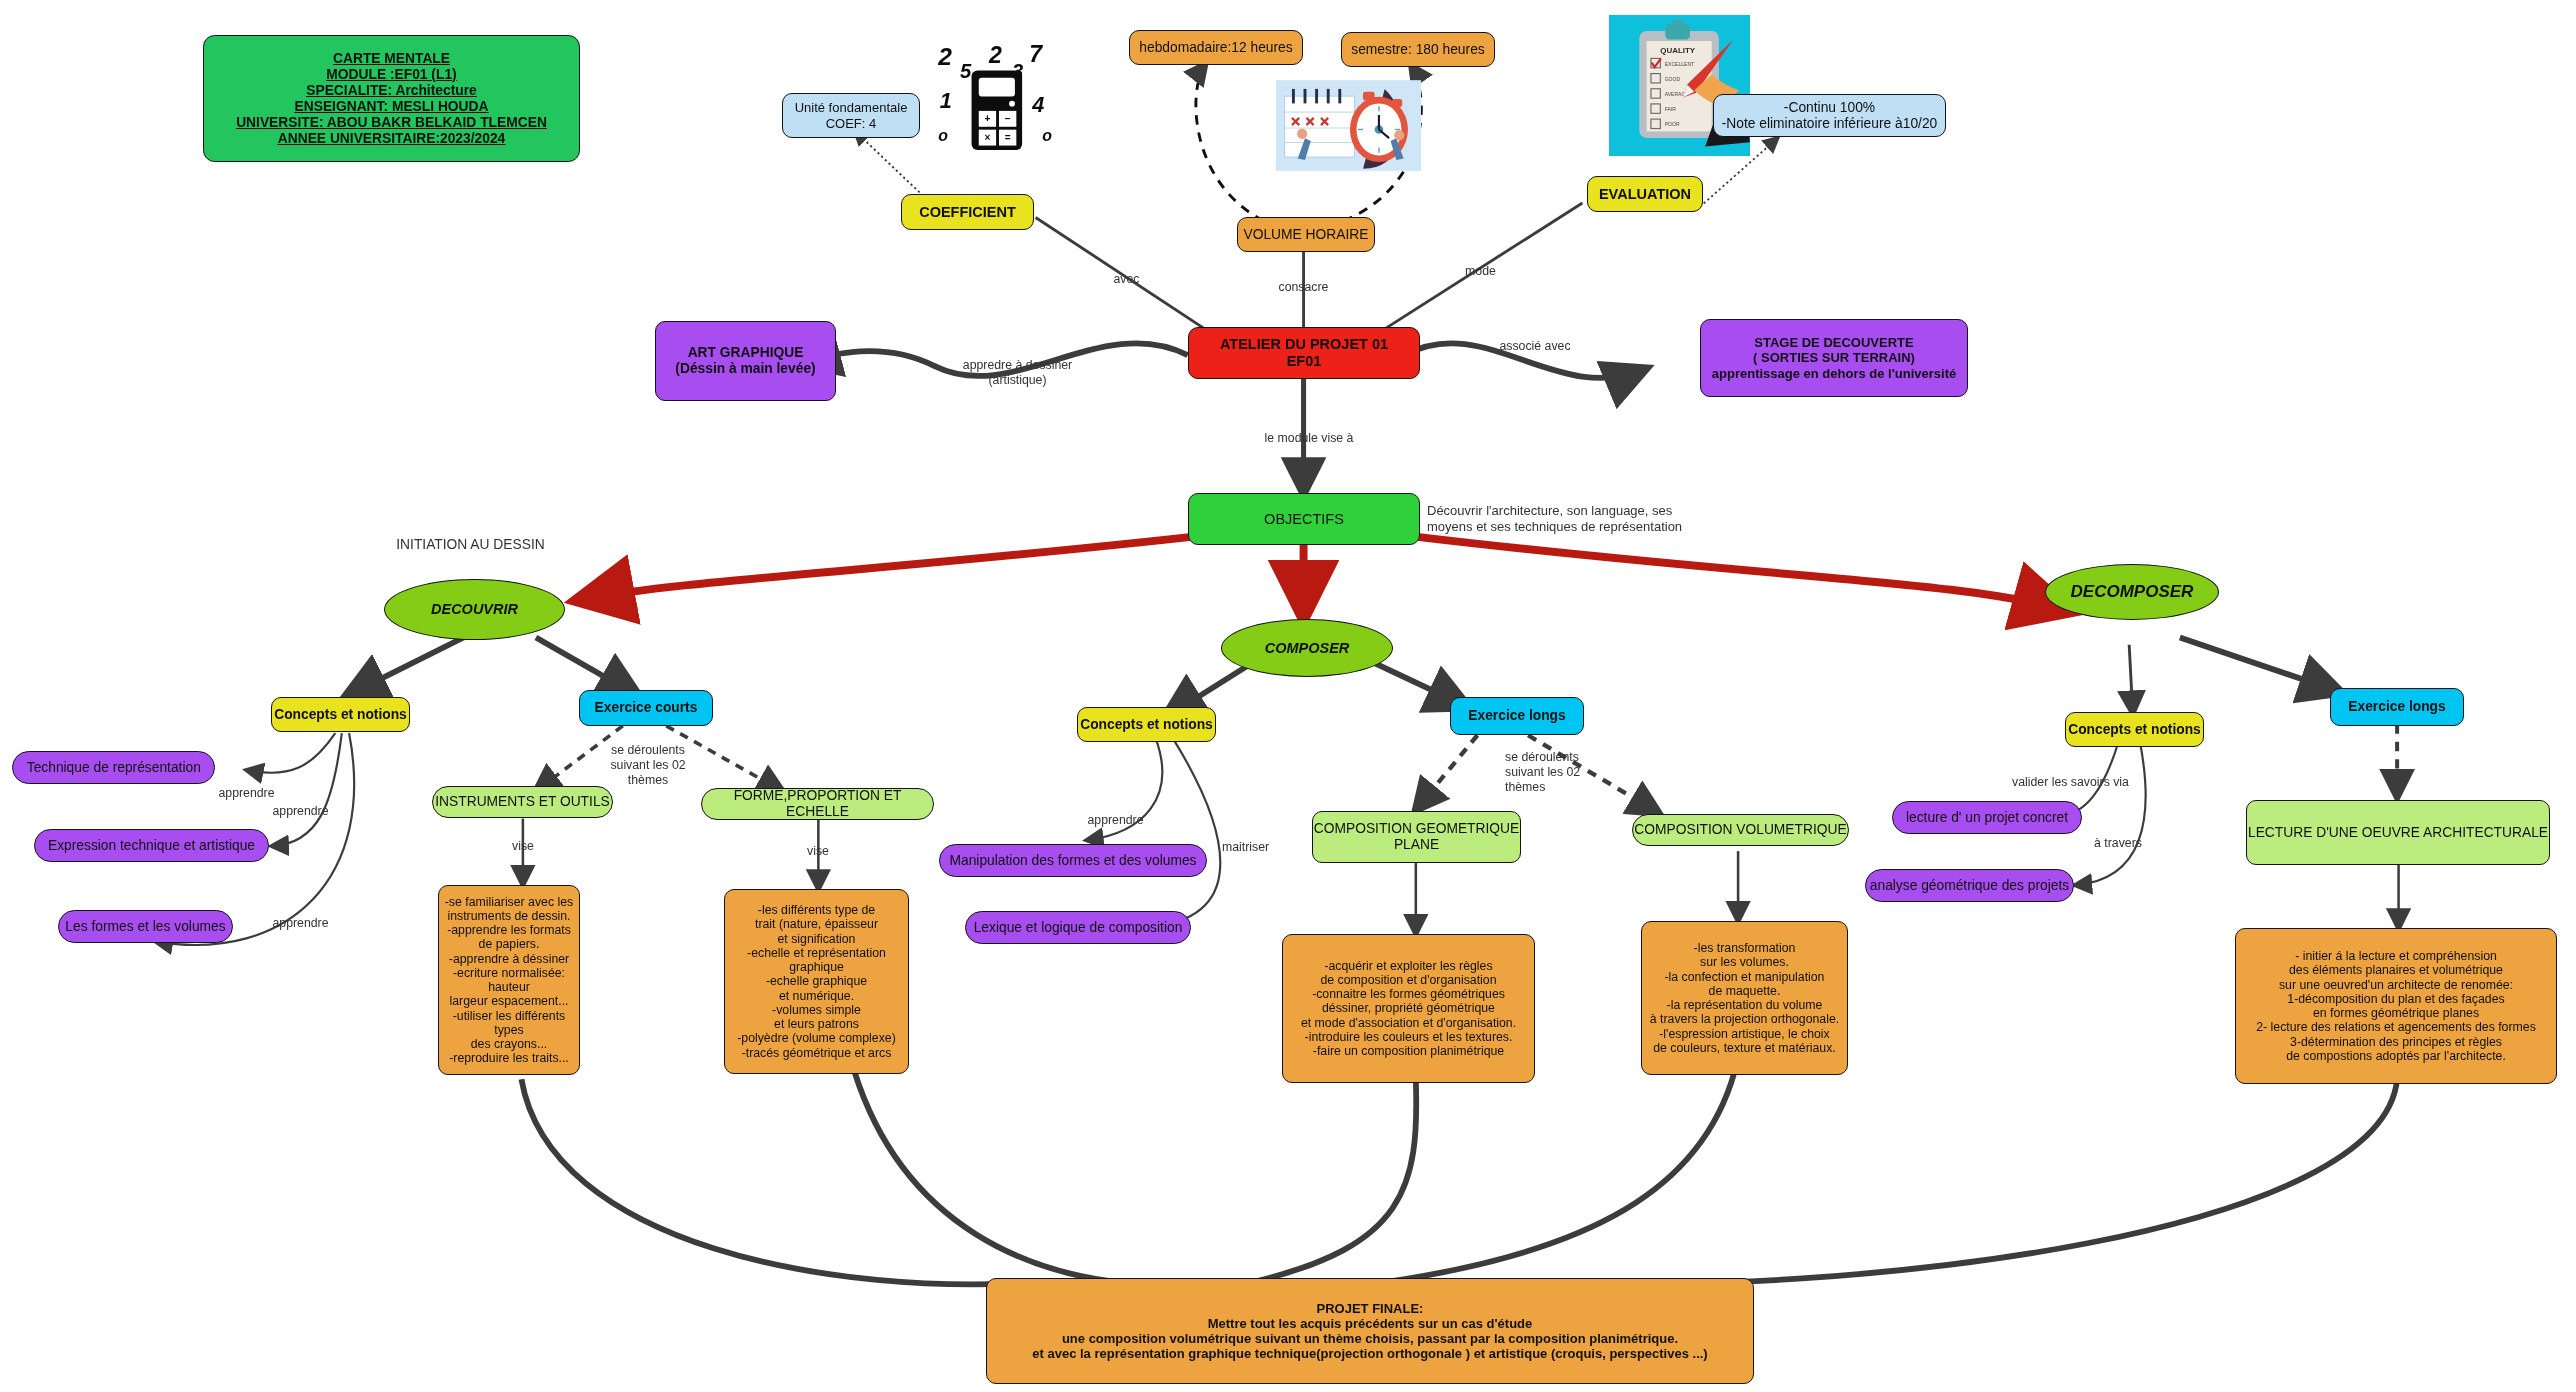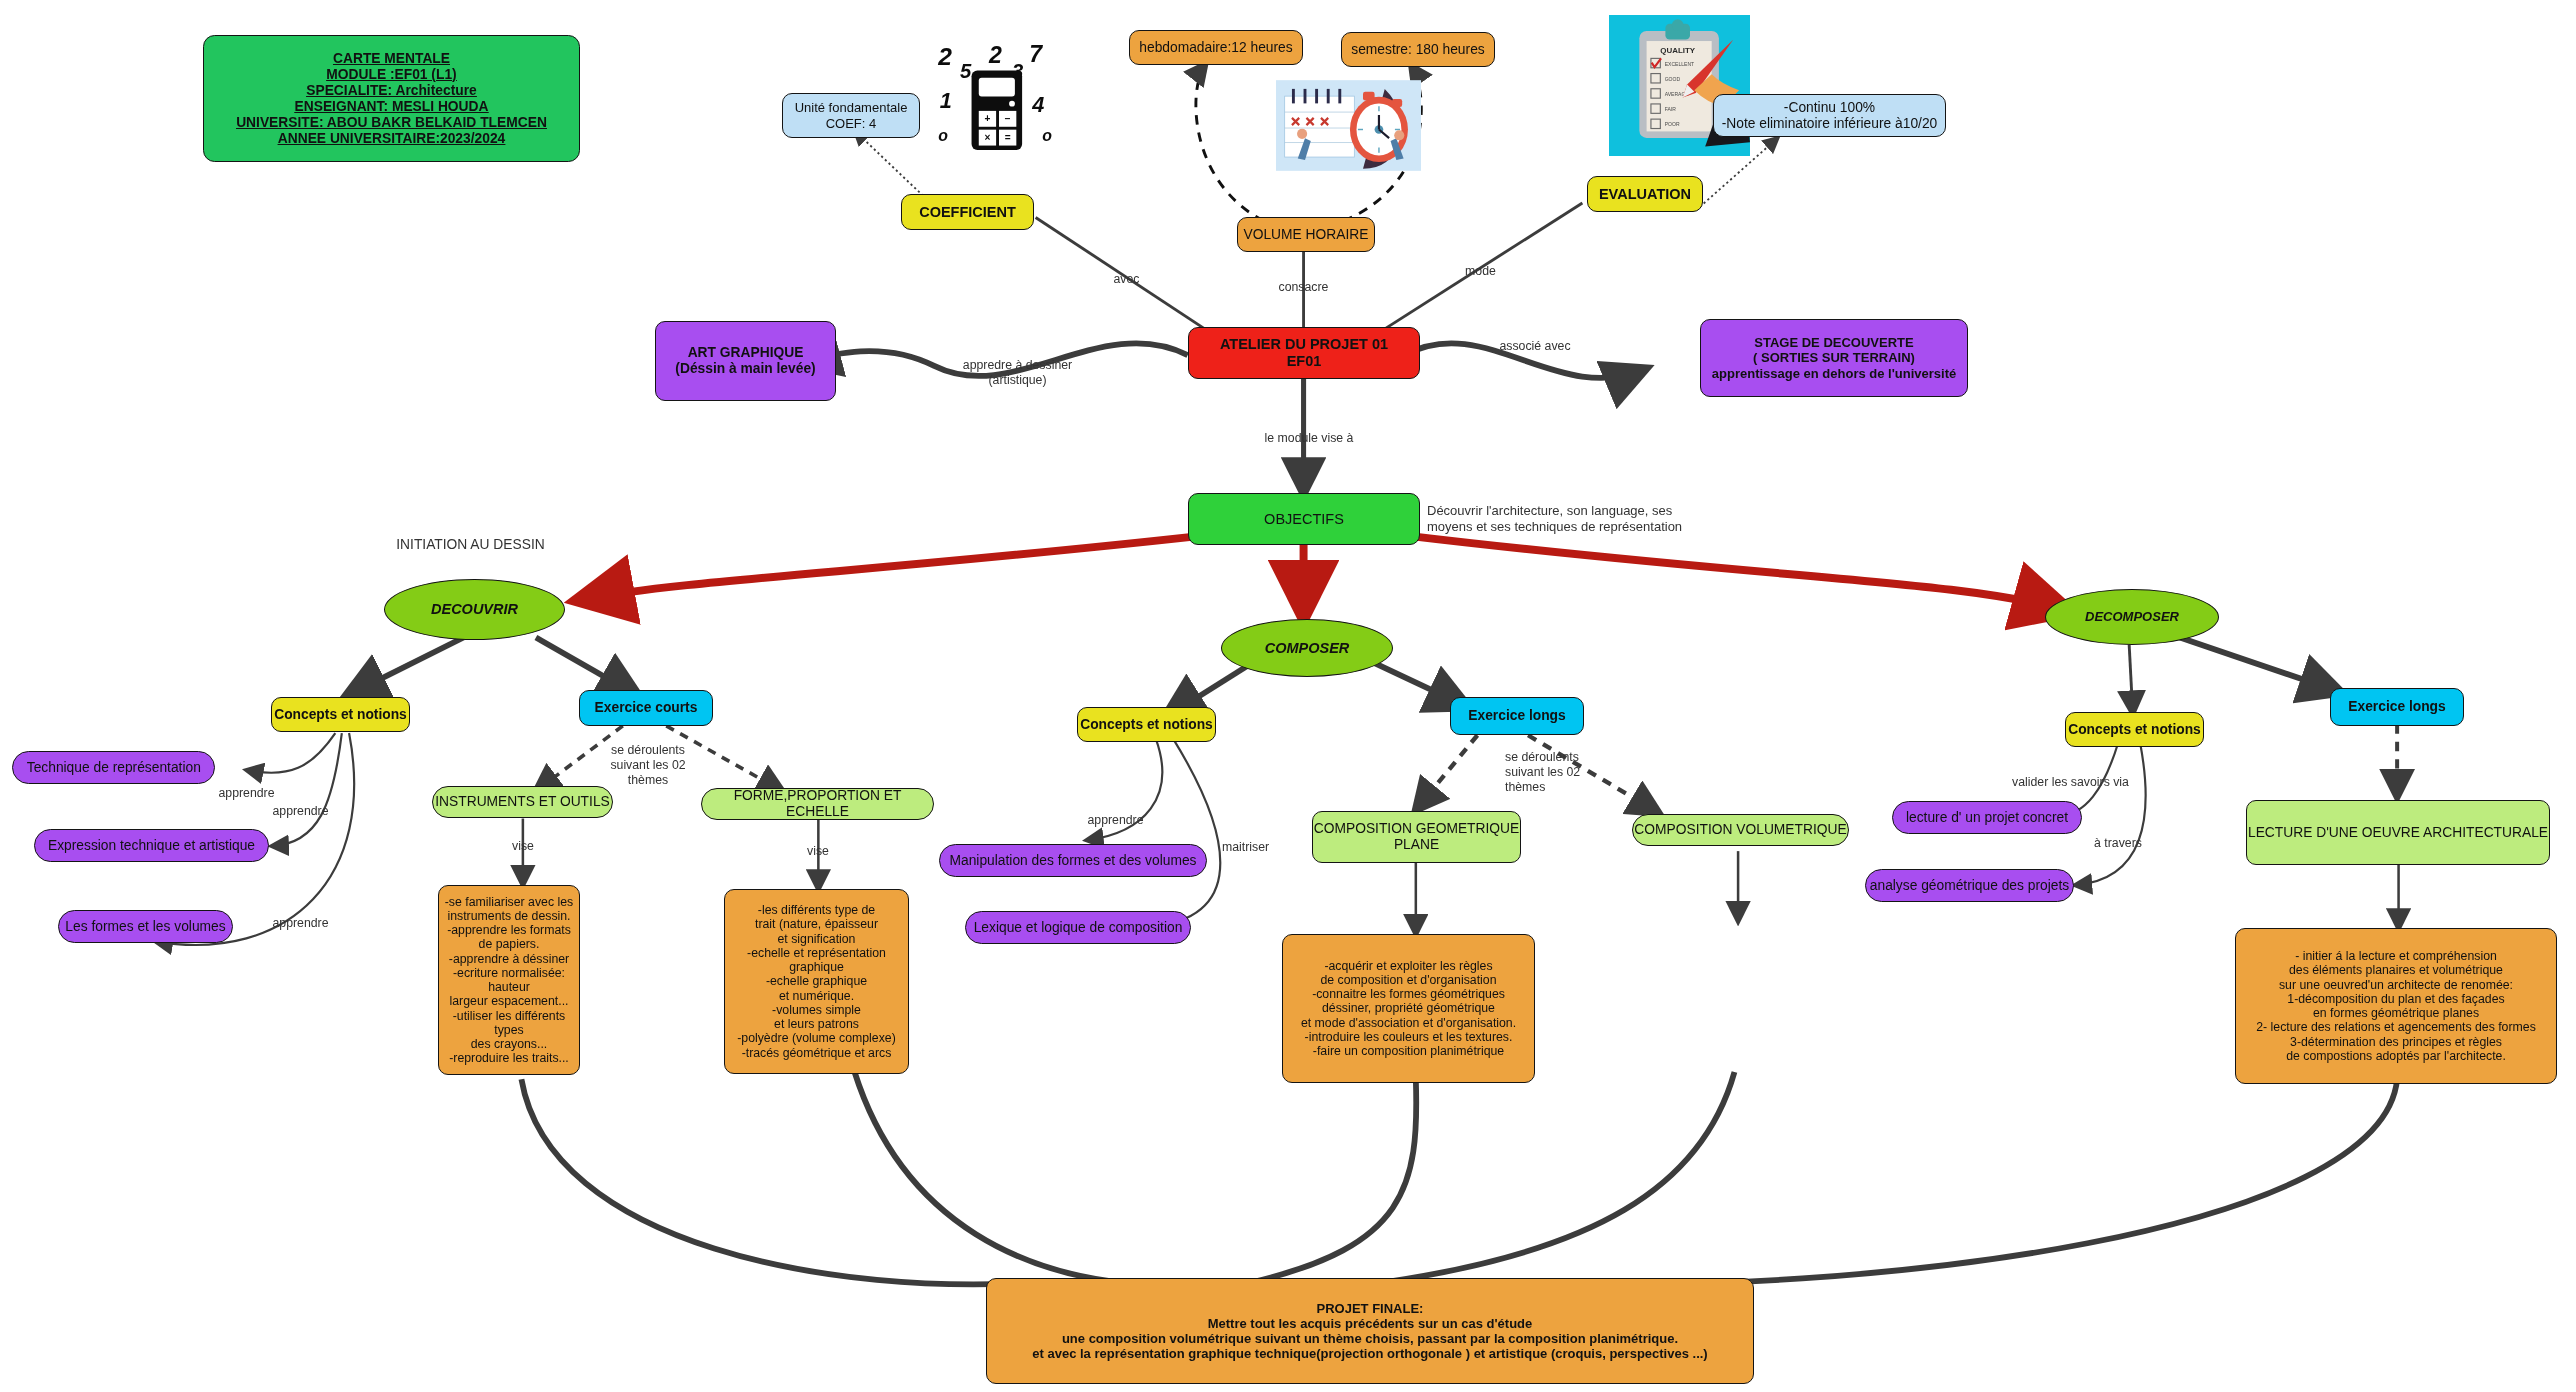--- a/index.html
+++ b/index.html
@@ -266,21 +266,21 @@
 
   <div class="lbl multi" style="left:1427px;top:503px;width:261px;text-align:left;font-size:13px;">Découvrir l'architecture, son language, ses
 moyens et ses techniques de représentation</div>
 
   <div class="lbl" style="left:362px;top:537px;width:217px;font-size:13.8px;">INITIATION AU DESSIN</div>
 
   <div class="node ell steel bold italic" style="left:384px;top:579px;width:181px;height:61px;font-size:14.5px;">DECOUVRIR</div>
 
   <div class="node ell steel bold italic" style="left:1221px;top:619px;width:172px;height:58px;font-size:14.5px;">COMPOSER</div>
 
-  <div class="node ell steel bold italic" style="left:2045px;top:589px;width:174px;height:56px;font-size:13px;">DECOMPOSER</div>
+  <div class="node ell steel bold italic" style="left:2045px;top:564px;width:174px;height:56px;font-size:17px;">DECOMPOSER</div>
 
   <div class="node rr yellow bold" style="left:271px;top:697px;width:139px;height:35px;font-size:13.8px;">Concepts et notions</div>
 
   <div class="node rr cyan bold" style="left:579px;top:690px;width:134px;height:36px;font-size:13.8px;">Exercice courts</div>
 
   <div class="node rr yellow bold" style="left:1077px;top:707px;width:139px;height:35px;font-size:13.8px;">Concepts et notions</div>
 
   <div class="node rr cyan bold" style="left:1450px;top:697px;width:134px;height:38px;font-size:13.8px;">Exercice longs</div>
 
   <div class="node rr yellow bold" style="left:2065px;top:712px;width:139px;height:35px;font-size:13.8px;">Concepts et notions</div>
@@ -336,20 +336,28 @@
 -tracés géométrique et arcs</div>
 
   <div class="node rr orange multi" style="left:1282px;top:934px;width:253px;height:149px;font-size:12.3px;">-acquérir et exploiter les règles
 de composition et d'organisation
 -connaitre les formes géométriques
 déssiner, propriété géométrique
 et mode d'association et d'organisation.
 -introduire les couleurs et les textures.
 -faire un composition planimétrique</div>
 
+  <div class="node rr orange multi" style="left:1641px;top:921px;width:207px;height:154px;font-size:12.3px;">-les transformation
+sur les volumes.
+-la confection et manipulation
+de maquette.
+-la représentation du volume
+à travers la projection orthogonale.
+-l'espression artistique, le choix
+de couleurs, texture et matériaux.</div>
 
   <div class="node rr orange multi" style="left:2235px;top:928px;width:322px;height:156px;font-size:12.3px;">- initier á la lecture et compréhension
 des éléments planaires et volumétrique
 sur une oeuvred'un  architecte de renomée:
 1-décomposition du plan et des façades
 en formes géométrique planes
 2- lecture des relations et agencements des formes
 3-détermination des principes et règles
 de compostions adoptés par l'architecte.</div>
 

